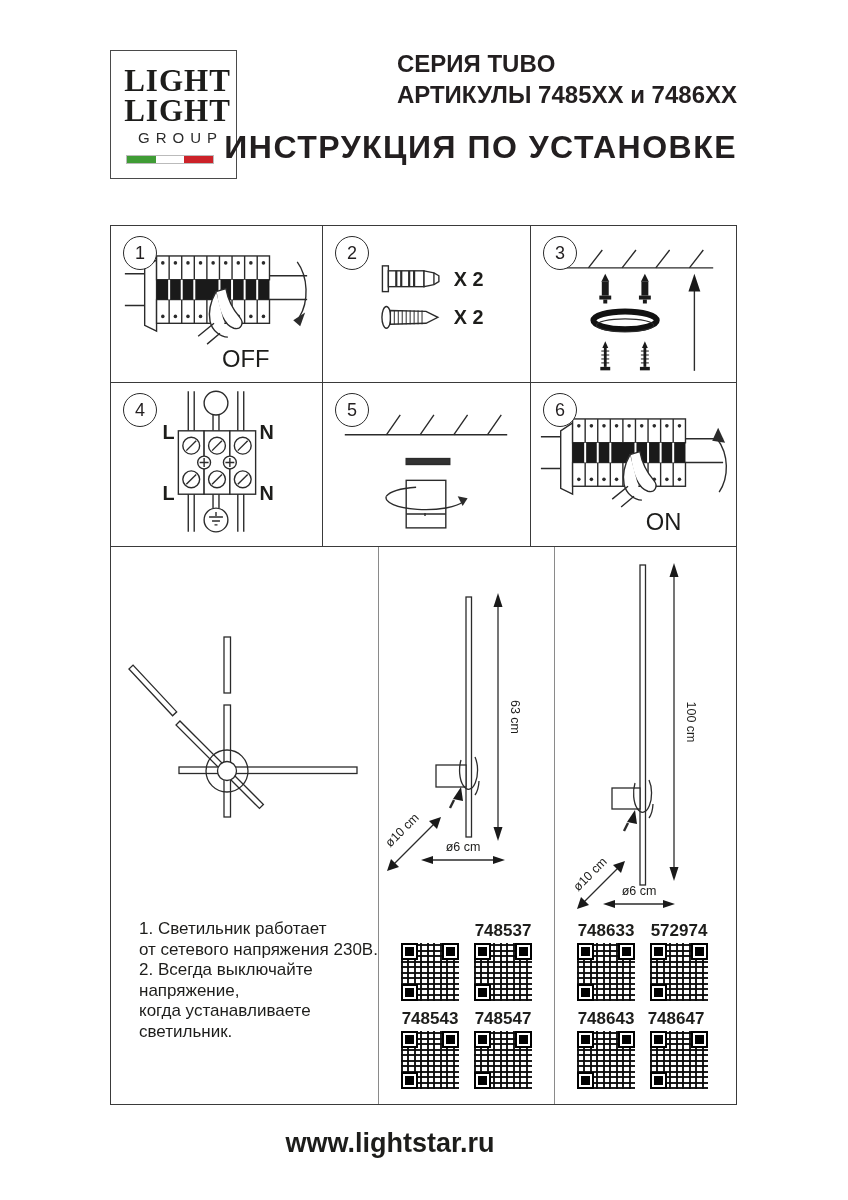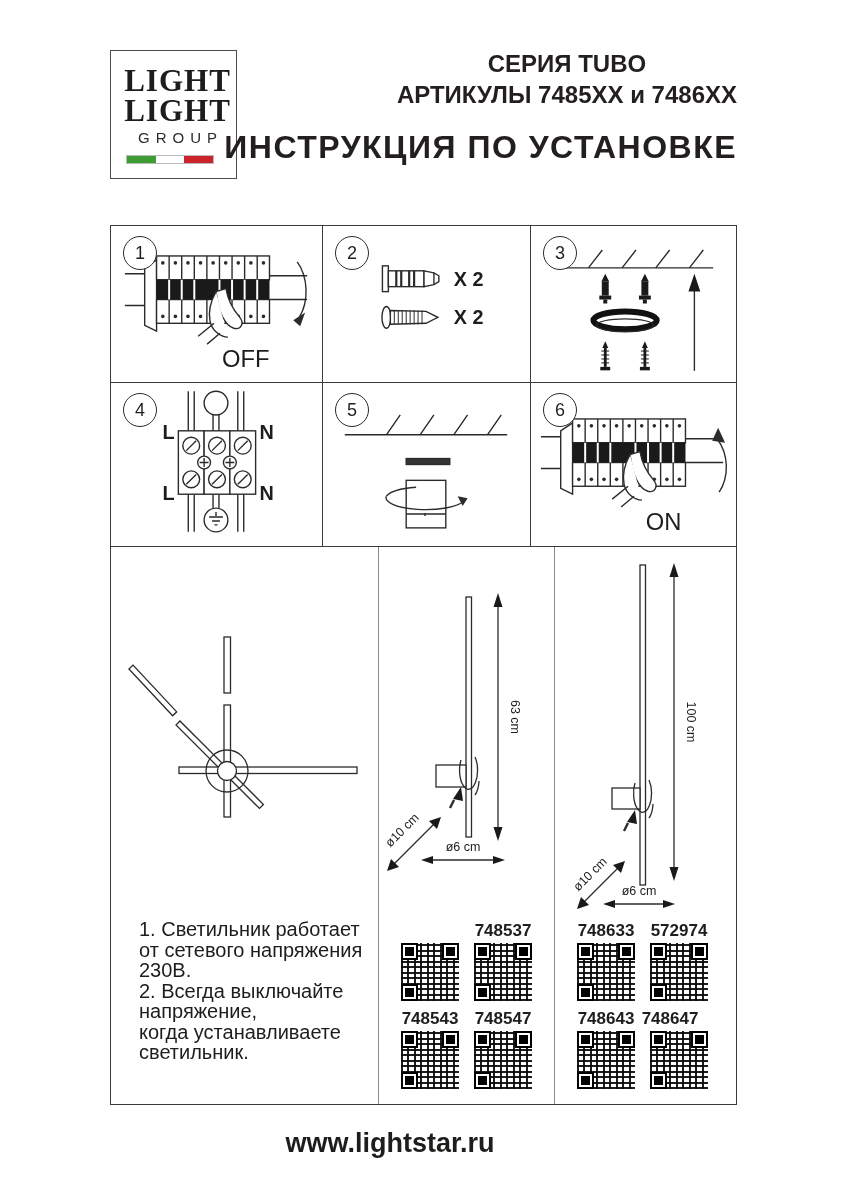--- a/index.html
+++ b/index.html
@@ -12,21 +12,21 @@
             background:#fff;text-align:center;padding-left:8px;}
   .logo-word{font-family:"Liberation Serif",serif;font-weight:bold;font-size:31px;
              line-height:30px;letter-spacing:1px;color:#1d1d1b;}
   .logo-word.first{margin-top:15px;}
   .logo-group{font-size:15px;letter-spacing:6px;color:#2b2b2b;margin-top:3px;text-indent:6px;}
   .flag{position:absolute;left:15px;bottom:14px;width:86px;height:7px;display:flex;
         border:1px solid #bbb;}
   .flag div{flex:1;}
 
   
-  .hdr{right:111px;text-align:center;font-weight:bold;color:#231f20;}
+  .hdr{right:111px;text-align:left;font-weight:bold;color:#231f20;}
   .hdr-top{top:48px;font-size:24px;line-height:31px;}
   .hdr-main{top:132px;font-size:32px;line-height:31px;letter-spacing:1.5px;}
 
   
   .grid{left:110px;top:225px;width:627px;height:322px;border:1px solid #3a3a3a;box-sizing:border-box;}
   .cell{position:absolute;box-sizing:border-box;}
   .c1{left:0;top:0;width:212px;height:157px;border-right:1px solid #3a3a3a;border-bottom:1px solid #3a3a3a;}
   .c2{left:212px;top:0;width:208px;height:157px;border-right:1px solid #3a3a3a;border-bottom:1px solid #3a3a3a;}
   .c3{left:420px;top:0;width:205px;height:157px;border-bottom:1px solid #3a3a3a;}
   .c4{left:0;top:157px;width:212px;height:163px;border-right:1px solid #3a3a3a;}
@@ -40,21 +40,21 @@
   .qty{font-weight:bold;font-size:20px;}
   .onoff{font-size:24px;}
   .dim{font-size:12.5px;}
 
   
   .bbox{left:110px;top:546px;width:627px;height:559px;border:1px solid #3a3a3a;box-sizing:border-box;}
   .panel{position:absolute;top:0;height:557px;box-sizing:border-box;}
   .pL{left:0;width:267px;}
   .pM{left:267px;width:176px;border-left:1px solid #8a8a8a;}
   .pR{left:443px;width:182px;border-left:1px solid #8a8a8a;}
-  .notes{position:absolute;left:28px;top:372px;font-size:20px;line-height:20.5px;color:#1d1d1b;}
+  .notes{position:absolute;left:28px;top:372px;font-size:17px;line-height:20.5px;color:#1d1d1b;}
 
   
   .qr-label{position:absolute;width:62px;text-align:center;font-size:17px;font-weight:bold;color:#1d1d1b;}
   .qr{position:absolute;width:58px;height:58px;background-color:#fff;
       background-image:
         repeating-linear-gradient(0deg, rgba(10,10,10,.92) 0 2px, transparent 2px 5px, rgba(10,10,10,.92) 5px 7px, transparent 7px 11px),
         repeating-linear-gradient(90deg, rgba(10,10,10,.92) 0 2px, transparent 2px 6px, rgba(10,10,10,.92) 6px 8px, transparent 8px 13px);}
   .qr::before,.qr::after,.qr .bl{content:"";position:absolute;width:13px;height:13px;
       border:2px solid #000;background:#fff;
       box-shadow:inset 0 0 0 2px #fff, inset 0 0 0 8px #000;}
@@ -402,21 +402,21 @@
       </svg>
       <div class="qr-label" style="left:20px;top:374px">748633</div>
       <div class="qr-label" style="left:93px;top:374px">572974</div>
       <div class="qr" style="left:22px;top:396px">
           <div class="bl"></div>
         </div>
       <div class="qr" style="left:95px;top:396px">
           <div class="bl"></div>
         </div>
       <div class="qr-label" style="left:20px;top:462px">748643</div>
-      <div class="qr-label" style="left:84px;top:462px">748647</div>
+      <div class="qr-label" style="left:90px;top:462px">748647</div>
       <div class="qr" style="left:22px;top:484px">
           <div class="bl"></div>
         </div>
       <div class="qr" style="left:95px;top:484px">
           <div class="bl"></div>
         </div>
     </div>
   </div>
 
   <div class="abs footer">www.lightstar.ru</div>

